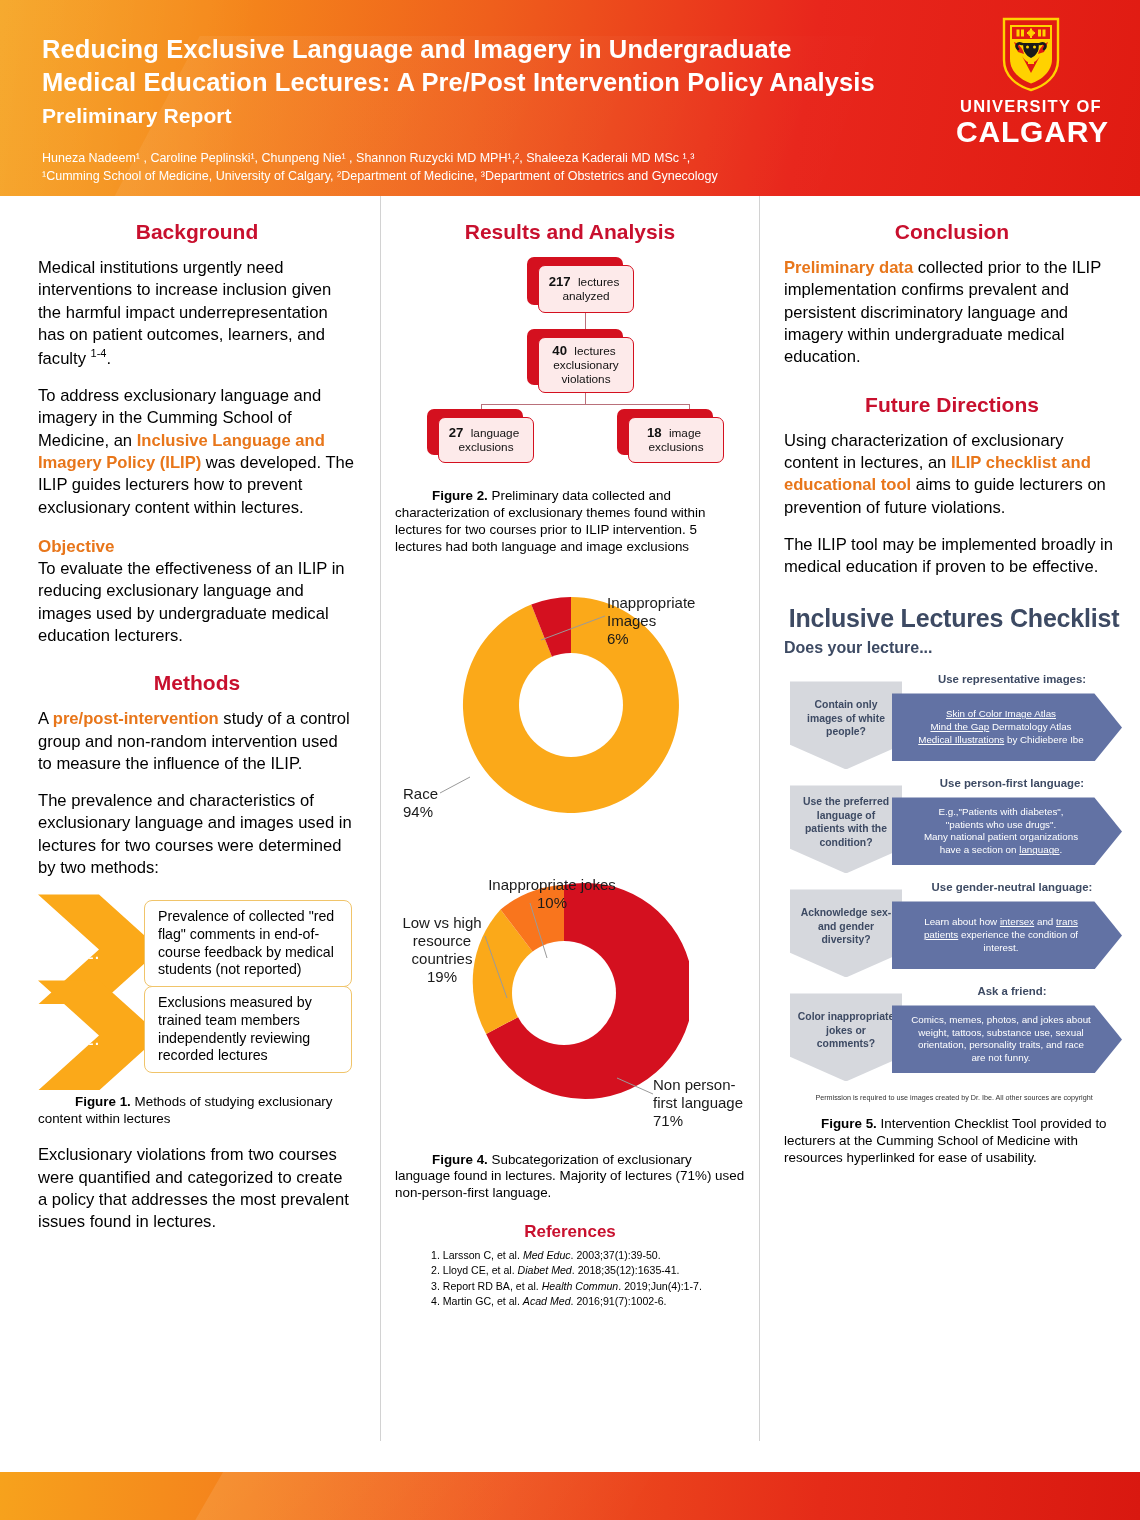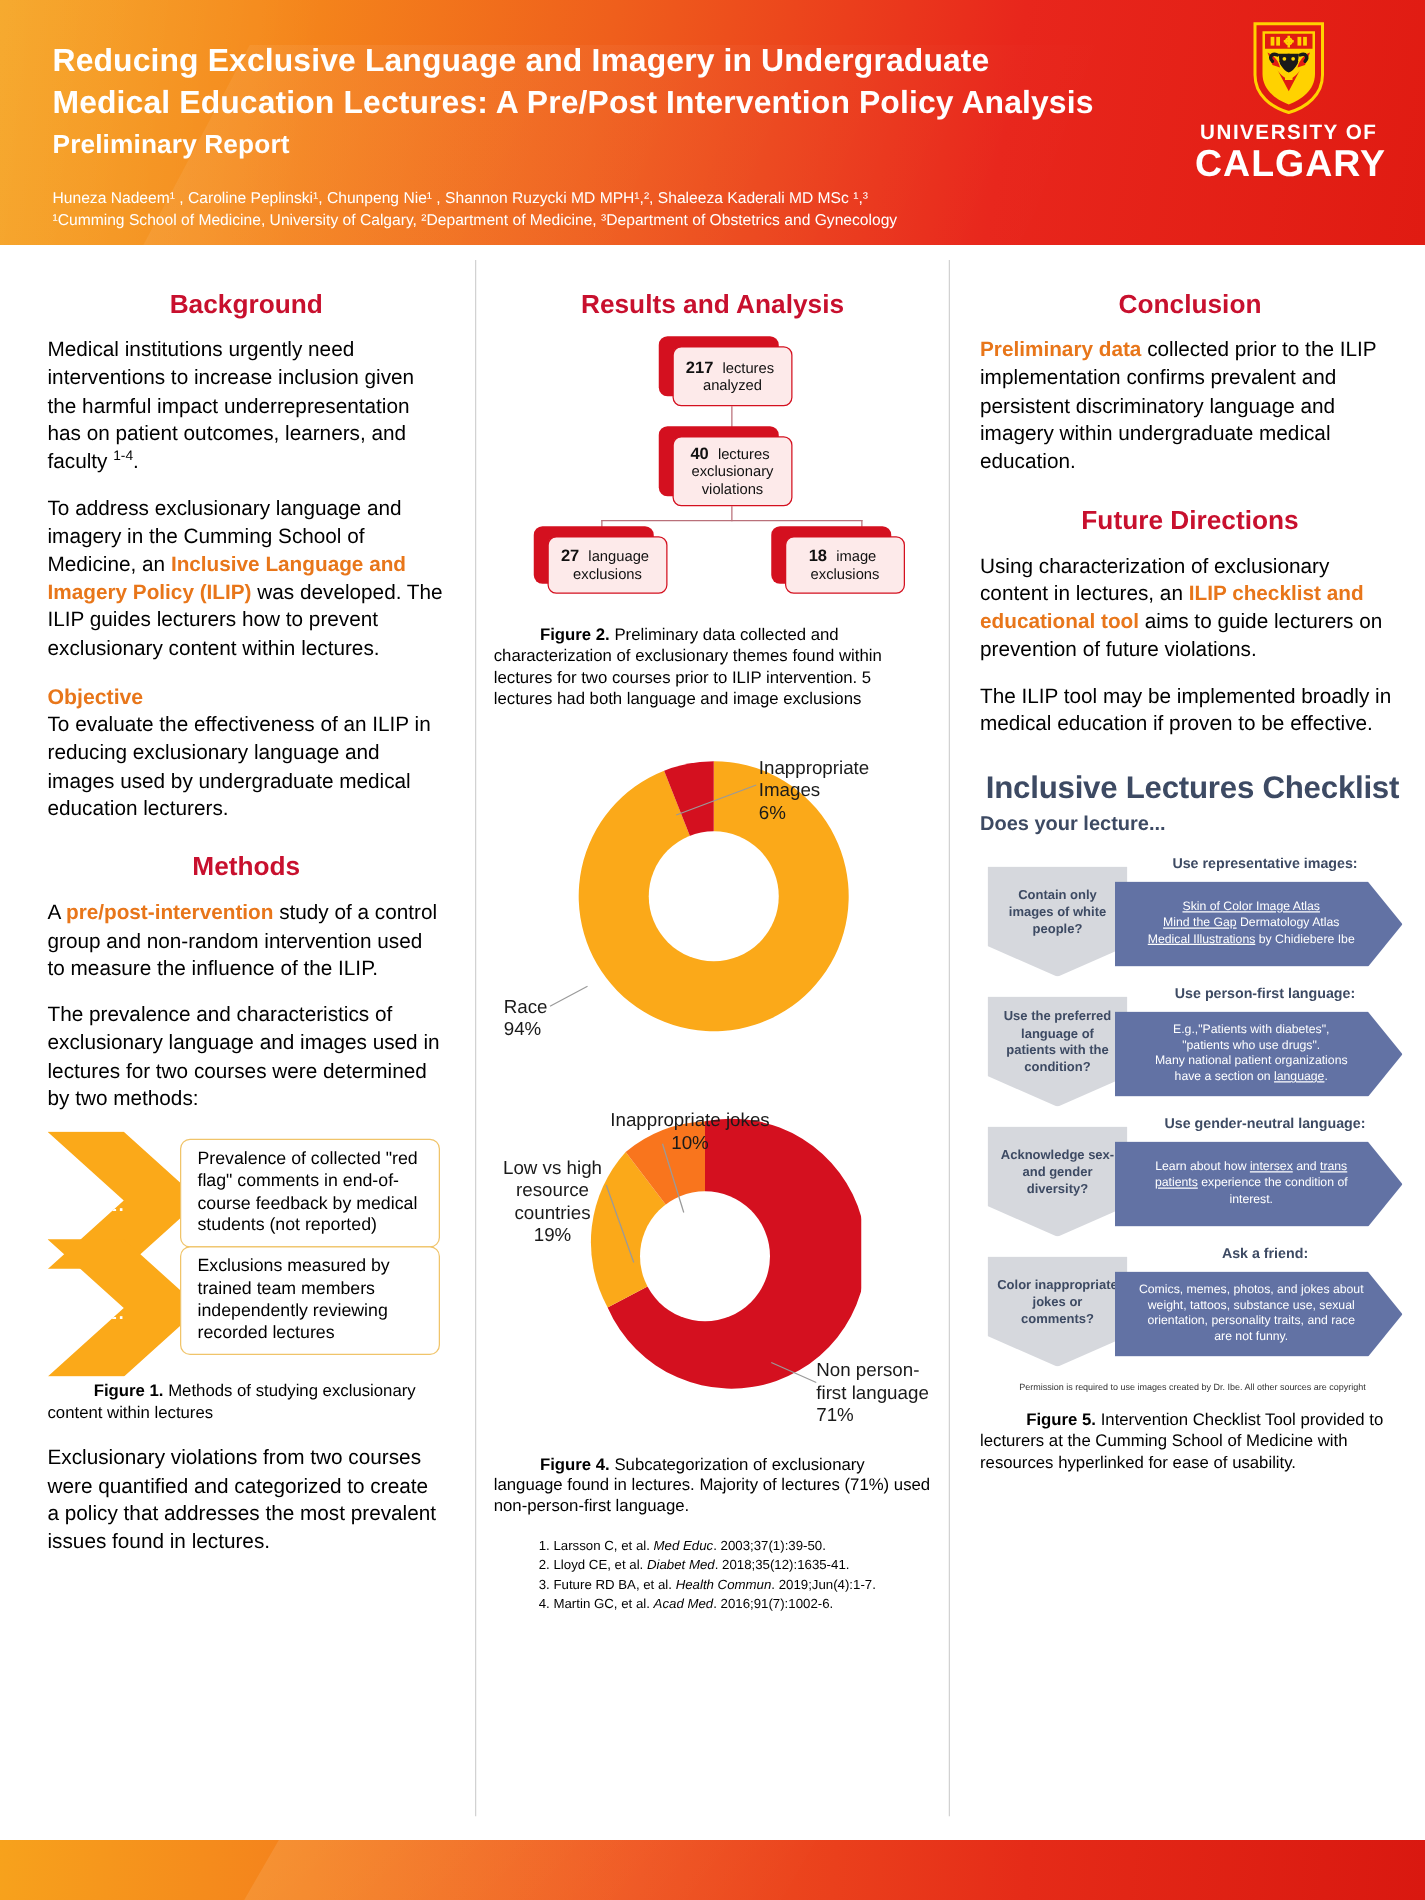--- a/index.html
+++ b/index.html
@@ -51,21 +51,20 @@
   .logo-shield { width: 60px; height: 76px; margin: 0 auto; display: block; }
   .logo-text { color: #fff; font-weight: bold; line-height: 1.0; margin-top: 6px; }
   .logo-univ { font-size: 16.5px; letter-spacing: 1.2px; }
   .logo-calg { font-size: 30px; letter-spacing: 0.8px; margin-top: 2px;}
 
   
   .poster-body {
     position: absolute; top: 196px; left: 0;
     width: 1140px; height: 1245px;
     display: flex;
-    margin-top: 12px;
   }
   .col { padding: 0 18px; position: relative; }
   .col-left   { width: 380px; padding-left: 38px; padding-right: 24px;}
   .col-mid    { width: 380px; padding-left: 14px; padding-right: 14px;
                 border-left: 1px solid #d2d2d2; border-right: 1px solid #d2d2d2; }
   .col-right  { width: 380px; padding-left: 24px; padding-right: 20px;}
 
   h2.section {
     color: #c8102e; font-size: 21px; font-weight: bold;
     text-align: center; margin-top: 24px; margin-bottom: 13px;
@@ -361,24 +360,25 @@
         <div>Non person-</div>
         <div>first language</div>
         <div>71%</div>
       </div>
     </div>
 
     <div class="fig-cap" style="margin-top:16px;">
       <b>Figure 4.</b><span> Subcategorization of exclusionary language found in lectures. Majority of lectures (71%) used non-person-first language.</span>
     </div>
 
+    <h2 class="refs">References</h2>
     <div class="ref-list">
       <div><span>1. </span><span>Larsson C, et al. </span><i>Med Educ</i><span>. 2003;37(1):39-50.</span></div>
       <div><span>2. </span><span>Lloyd CE, et al. </span><i>Diabet Med</i><span>. 2018;35(12):1635-41.</span></div>
-      <div><span>3. </span><span>Future RD BA, et al. </span><i>Health Commun</i><span>. 2019;Jun(4):1-7.</span></div>
+      <div><span>3. </span><span>Report RD BA, et al. </span><i>Health Commun</i><span>. 2019;Jun(4):1-7.</span></div>
       <div><span>4. </span><span>Martin GC, et al. </span><i>Acad Med</i><span>. 2016;91(7):1002-6.</span></div>
     </div>
   </div>
 
   <div class="col col-right">
     <h2 class="section">Conclusion</h2>
     <p class="body-text">
       <span class="hl">Preliminary data</span><span> collected prior to the ILIP implementation confirms prevalent and persistent discriminatory language and imagery within undergraduate medical education.</span>
     </p>
 

